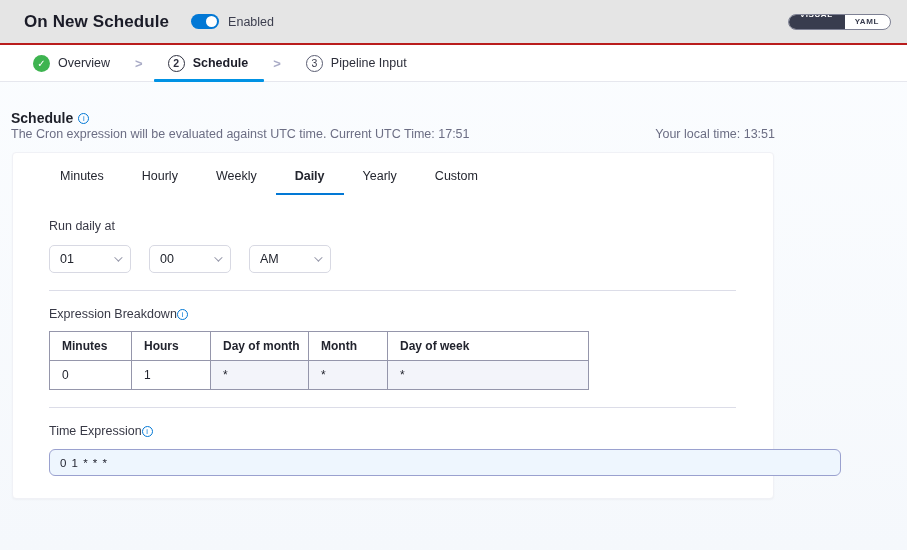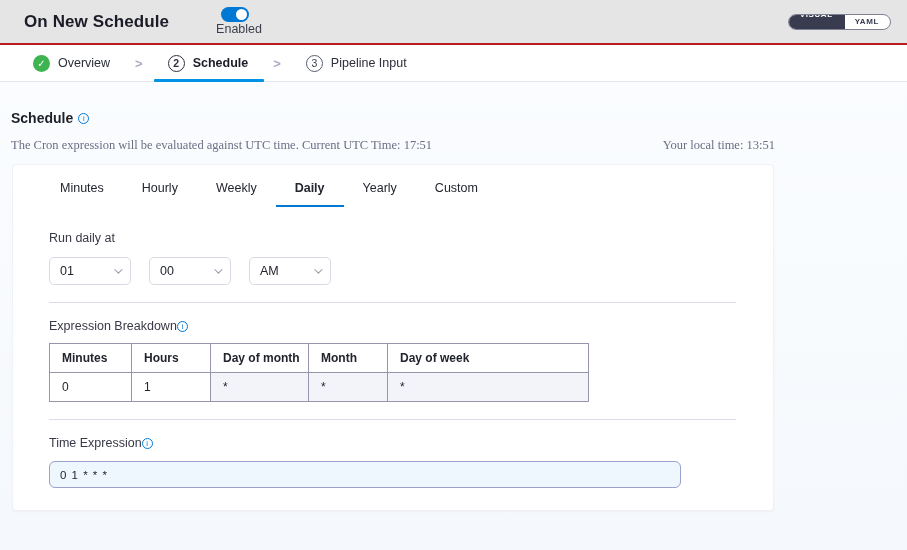--- a/index.html
+++ b/index.html
@@ -9,21 +9,21 @@
     background:linear-gradient(180deg,#fbfdff 0%,#f5f8fc 100%);
     color:#22242e;
   }
 
   
   .app-header {
     height:45px; background:#e5e5e5; border-bottom:2px solid #b91c1c;
     display:flex; align-items:center; padding:0 16px 0 24px;
   }
   .page-title { font-size:17px; font-weight:bold; color:#1b1c28; letter-spacing:.1px; }
-  .enable-wrap { display:flex; align-items:center; margin-left:38px;flex-direction:column; }
+  .enable-wrap { display:flex; align-items:flex-end; margin-left:22px; }
   .switch {
     width:28px; height:15px; border-radius:8px; background:#0278d5;
     position:relative; cursor:pointer; flex:0 0 auto;
   }
   .switch .knob {
     position:absolute; top:2px; right:2px; width:11px; height:11px;
     border-radius:50%; background:#ffffff;
   }
   .enable-label { margin-left:9px; font-size:12.5px; color:#3c3e4e; }
   .header-spacer { flex:1; }
@@ -69,22 +69,22 @@
   .main { padding:28px 0 0 0; }
   .section-head { margin-left:11px; width:764px; }
   .section-title-row { display:flex; align-items:center; gap:5px; }
   .section-title { font-size:14px; font-weight:bold; color:#1e2029; }
   .info-icon {
     width:11px; height:11px; border:1px solid #0278d5; border-radius:50%;
     color:#0278d5; font-size:7.5px; line-height:9px; text-align:center;
     display:inline-block; font-style:normal; cursor:pointer; flex:0 0 auto;
   }
   .section-sub-row {
-    display:flex; justify-content:space-between; margin-top:12px;
-    font-size:12.5px; color:#6c6e84;font-family:Liberation Serif, serif;
+    display:flex; justify-content:space-between; margin-top:1px;
+    font-size:12.5px; color:#6c6e84;
   }
 
   
   .card {
     margin:11px 0 0 12px; width:762px; background:#ffffff;
     border:1px solid #f0f1f6; border-radius:4px;
     box-shadow:0 1px 2px rgba(40,41,61,.04);
     padding-bottom:22px;
   }
   .tabs { display:flex; padding:9px 0 0 28px; }
@@ -117,21 +117,21 @@
   }
   table.breakdown th, table.breakdown td {
     border:1px solid #9596ab; text-align:left; padding:7px 12px; color:#22242e;
     overflow:hidden; white-space:nowrap;
   }
   table.breakdown th { font-weight:bold; background:#ffffff; }
   table.breakdown td { background:#ffffff; }
   table.breakdown td.star { background:#f3f4fa; }
 
   .cron-input {
-    margin-top:11px; width:632px; height:27px; background:#eef6fe;
+    margin-top:11px; width:792px; height:27px; background:#eef6fe;
     border:1px solid #9aa1cf; border-radius:6px; padding:0 10px;
     font-family:"Liberation Sans", sans-serif; font-size:11.5px;
     letter-spacing:1px; color:#1d1f2b; outline:none; display:block;
   }
 </style>
 </head>
 <body>
 
 <div class="app-header">
   <div class="page-title">On New Schedule</div>

